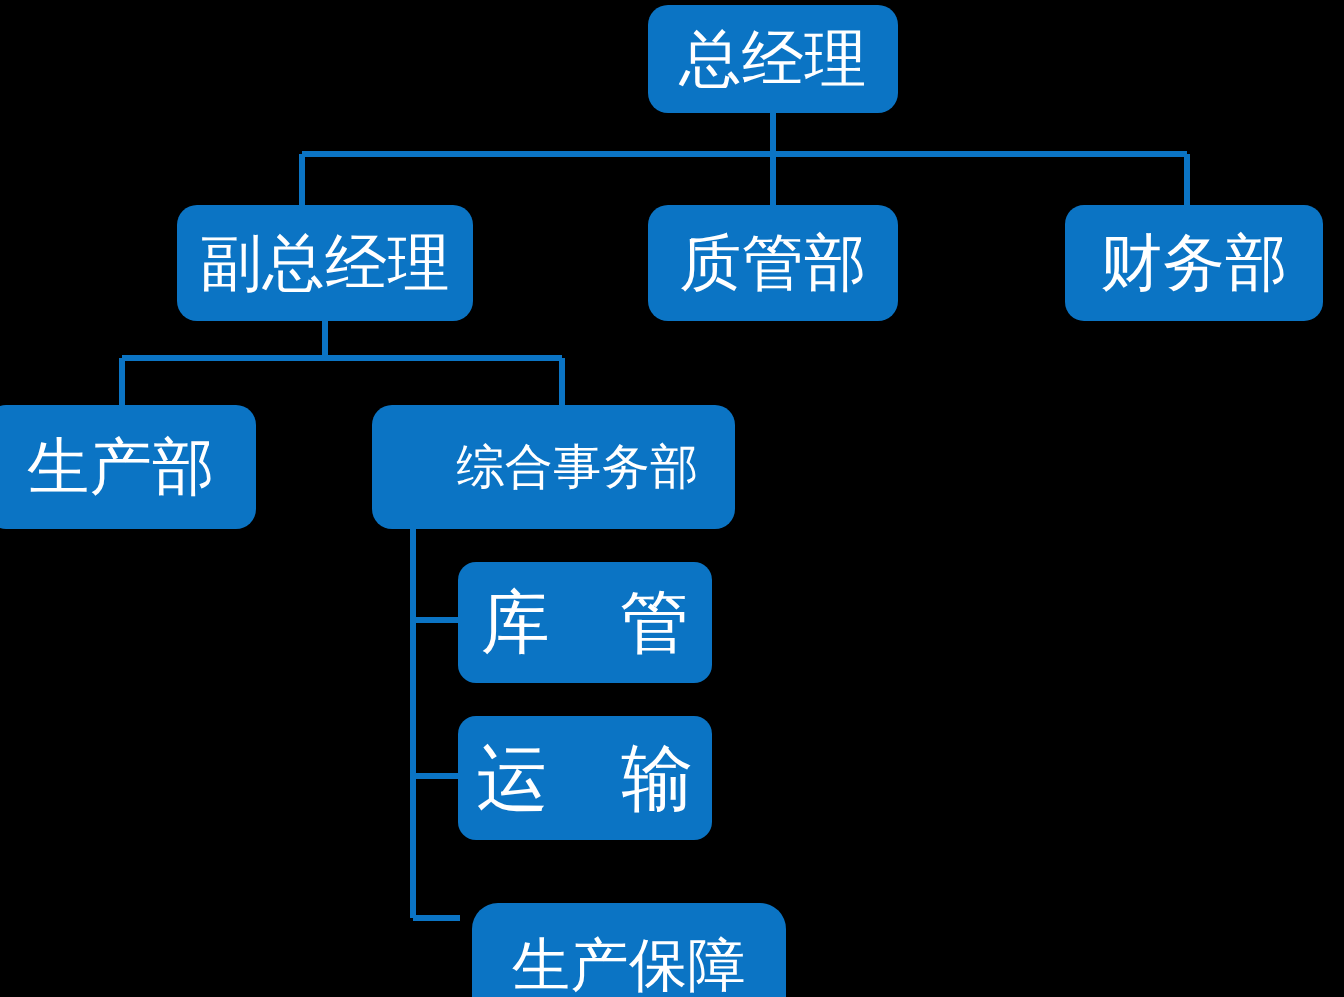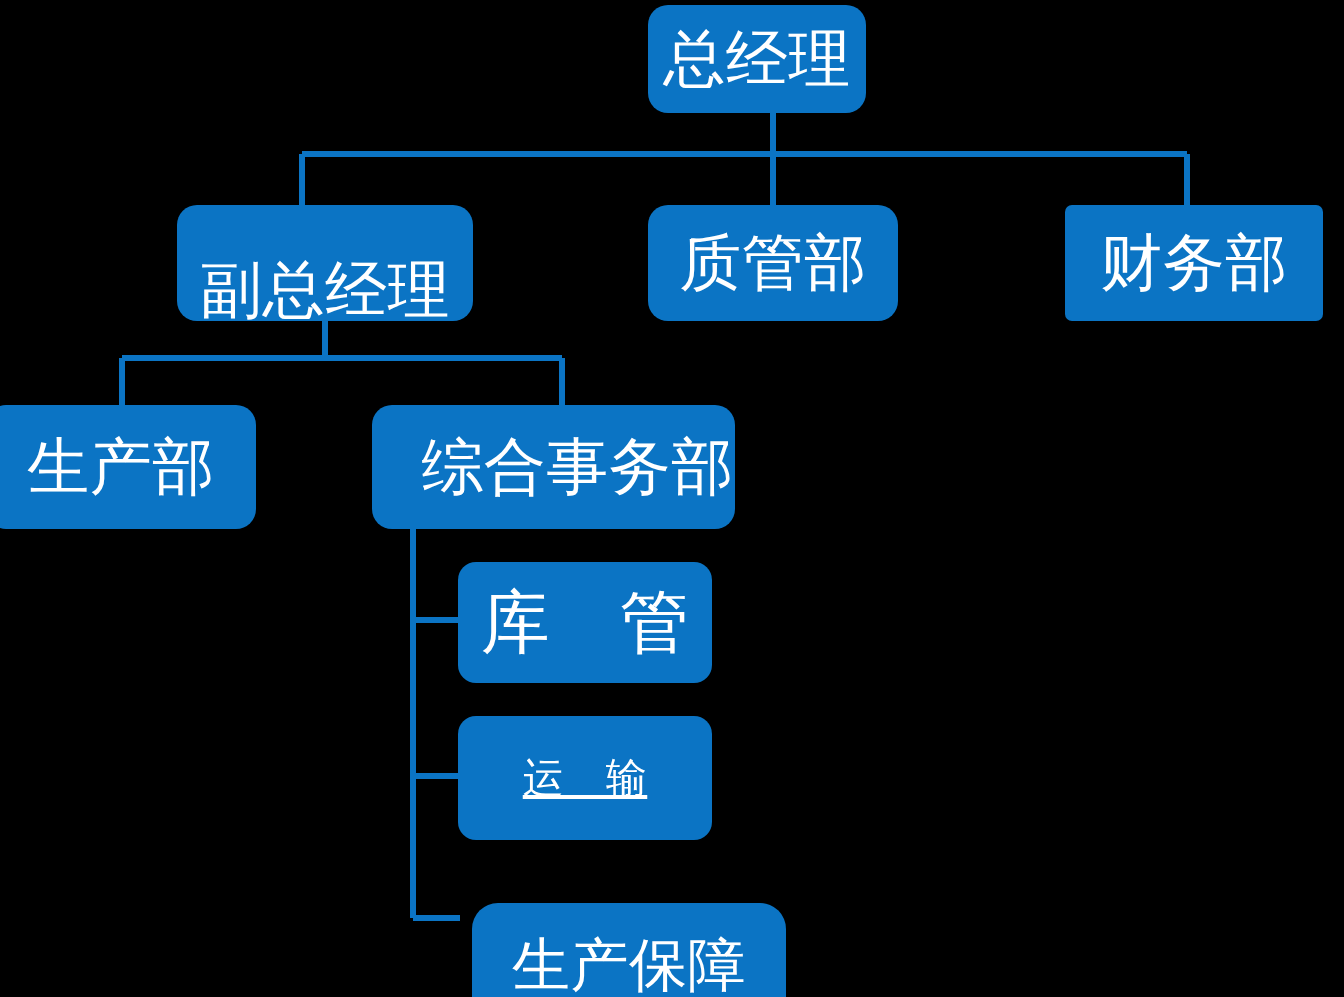--- a/index.html
+++ b/index.html
@@ -39,28 +39,28 @@
     white-space: pre;
     text-align: center;
     letter-spacing: 0.5px;
     font-weight: 400;
   }
   .node .label {
     display: block;
     white-space: pre;
   }
   
-  .n-root      { left: 648px;  top: 5px;   width: 218px; height: 108px; font-size: 62px; border-radius: 20px; }
+  .n-root      { left: 648px;  top: 5px;   width: 250px; height: 108px; font-size: 62px; border-radius: 20px; }
   .n-deputy    { left: 177px;  top: 205px; width: 296px; height: 116px; font-size: 62px; border-radius: 20px; }
   .n-quality   { left: 648px;  top: 205px; width: 250px; height: 116px; font-size: 62px; border-radius: 20px; text-align: right; }
-  .n-finance   { left: 1065px; top: 205px; width: 258px; height: 116px; font-size: 62px; border-radius: 7px; }
+  .n-finance   { left: 1065px; top: 205px; width: 258px; height: 116px; font-size: 62px; border-radius: 19px; }
   .n-production{ left: -14px;  top: 405px; width: 270px; height: 124px; font-size: 62px; border-radius: 20px; }
-  .n-general   { left: 372px;  top: 405px; width: 363px; height: 124px; font-size: 62px; border-radius: 20px; padding-left: 48px; }
+  .n-general   { left: 372px;  top: 405px; width: 363px; height: 124px; font-size: 48px; border-radius: 20px; padding-left: 48px; }
   .n-warehouse { left: 458px;  top: 562px; width: 254px; height: 121px; font-size: 69px; border-radius: 18px; }
-  .n-transport { left: 458px;  top: 716px; width: 254px; height: 124px; font-size: 41px; border-radius: 18px; text-decoration: underline; }
+  .n-transport { left: 458px;  top: 716px; width: 254px; height: 124px; font-size: 72px; border-radius: 18px; }
   .n-support   { left: 472px;  top: 873px; width: 314px; height: 124px; font-size: 58px; border-radius: 26px; margin-top: 30px; }
 </style>
 </head>
 <body style="background: rgb(0, 0, 0);">
 
 <div id="canvas" style="background: rgb(0, 0, 0);">
 
   <svg id="edges" viewBox="0 0 1344 997" width="1344" height="997" xmlns="http://www.w3.org/2000/svg">
     <g stroke="#0b74c4" stroke-width="6" fill="none" stroke-linecap="butt">
 
@@ -82,21 +82,21 @@
       <path d="M 413 620 L 460 620"></path>
       <path d="M 413 776 L 460 776"></path>
       <path d="M 413 918 L 460 918"></path>
     </g>
   </svg>
 
   <div class="node n-root" style="background: rgb(11, 116, 196); color: rgb(255, 255, 255);">
     <span class="label">总经理</span>
   </div>
 
-  <div class="node n-deputy" style="background: rgb(11, 116, 196); color: rgb(255, 255, 255); align-items: flex-end;">
+  <div class="node n-deputy" style="background: rgb(11, 116, 196); color: rgb(255, 255, 255);">
     <span class="label">副总经理</span>
   </div>
 
   <div class="node n-quality" style="background: rgb(11, 116, 196); color: rgb(255, 255, 255);">
     <span class="label">质管部</span>
   </div>
 
   <div class="node n-finance" style="background: rgb(11, 116, 196); color: rgb(255, 255, 255);">
     <span class="label">财务部</span>
   </div>

